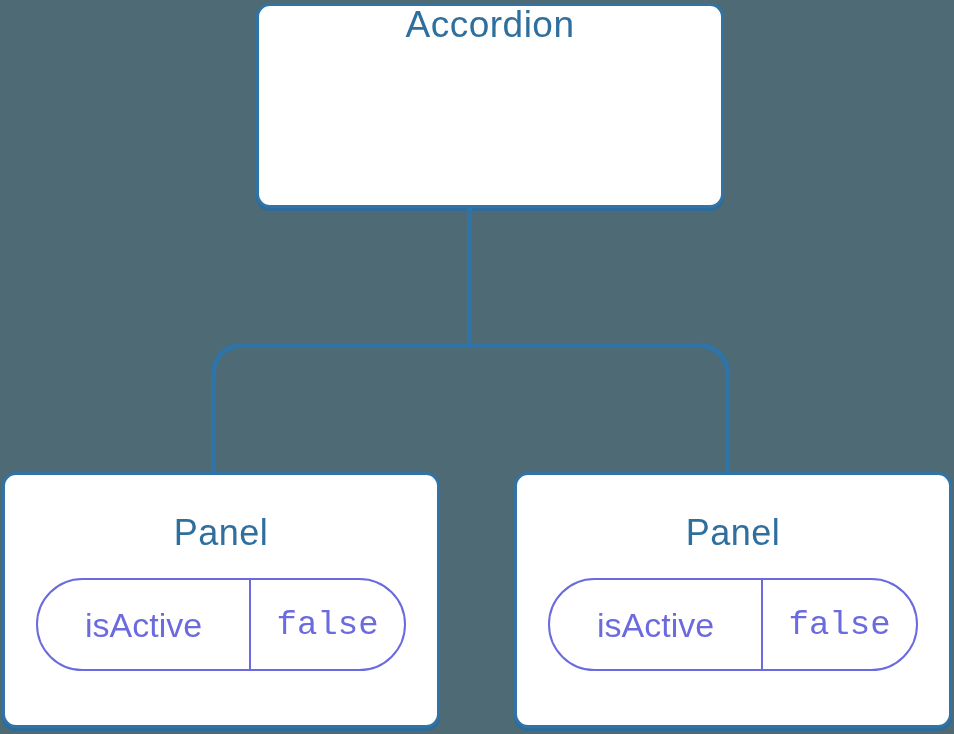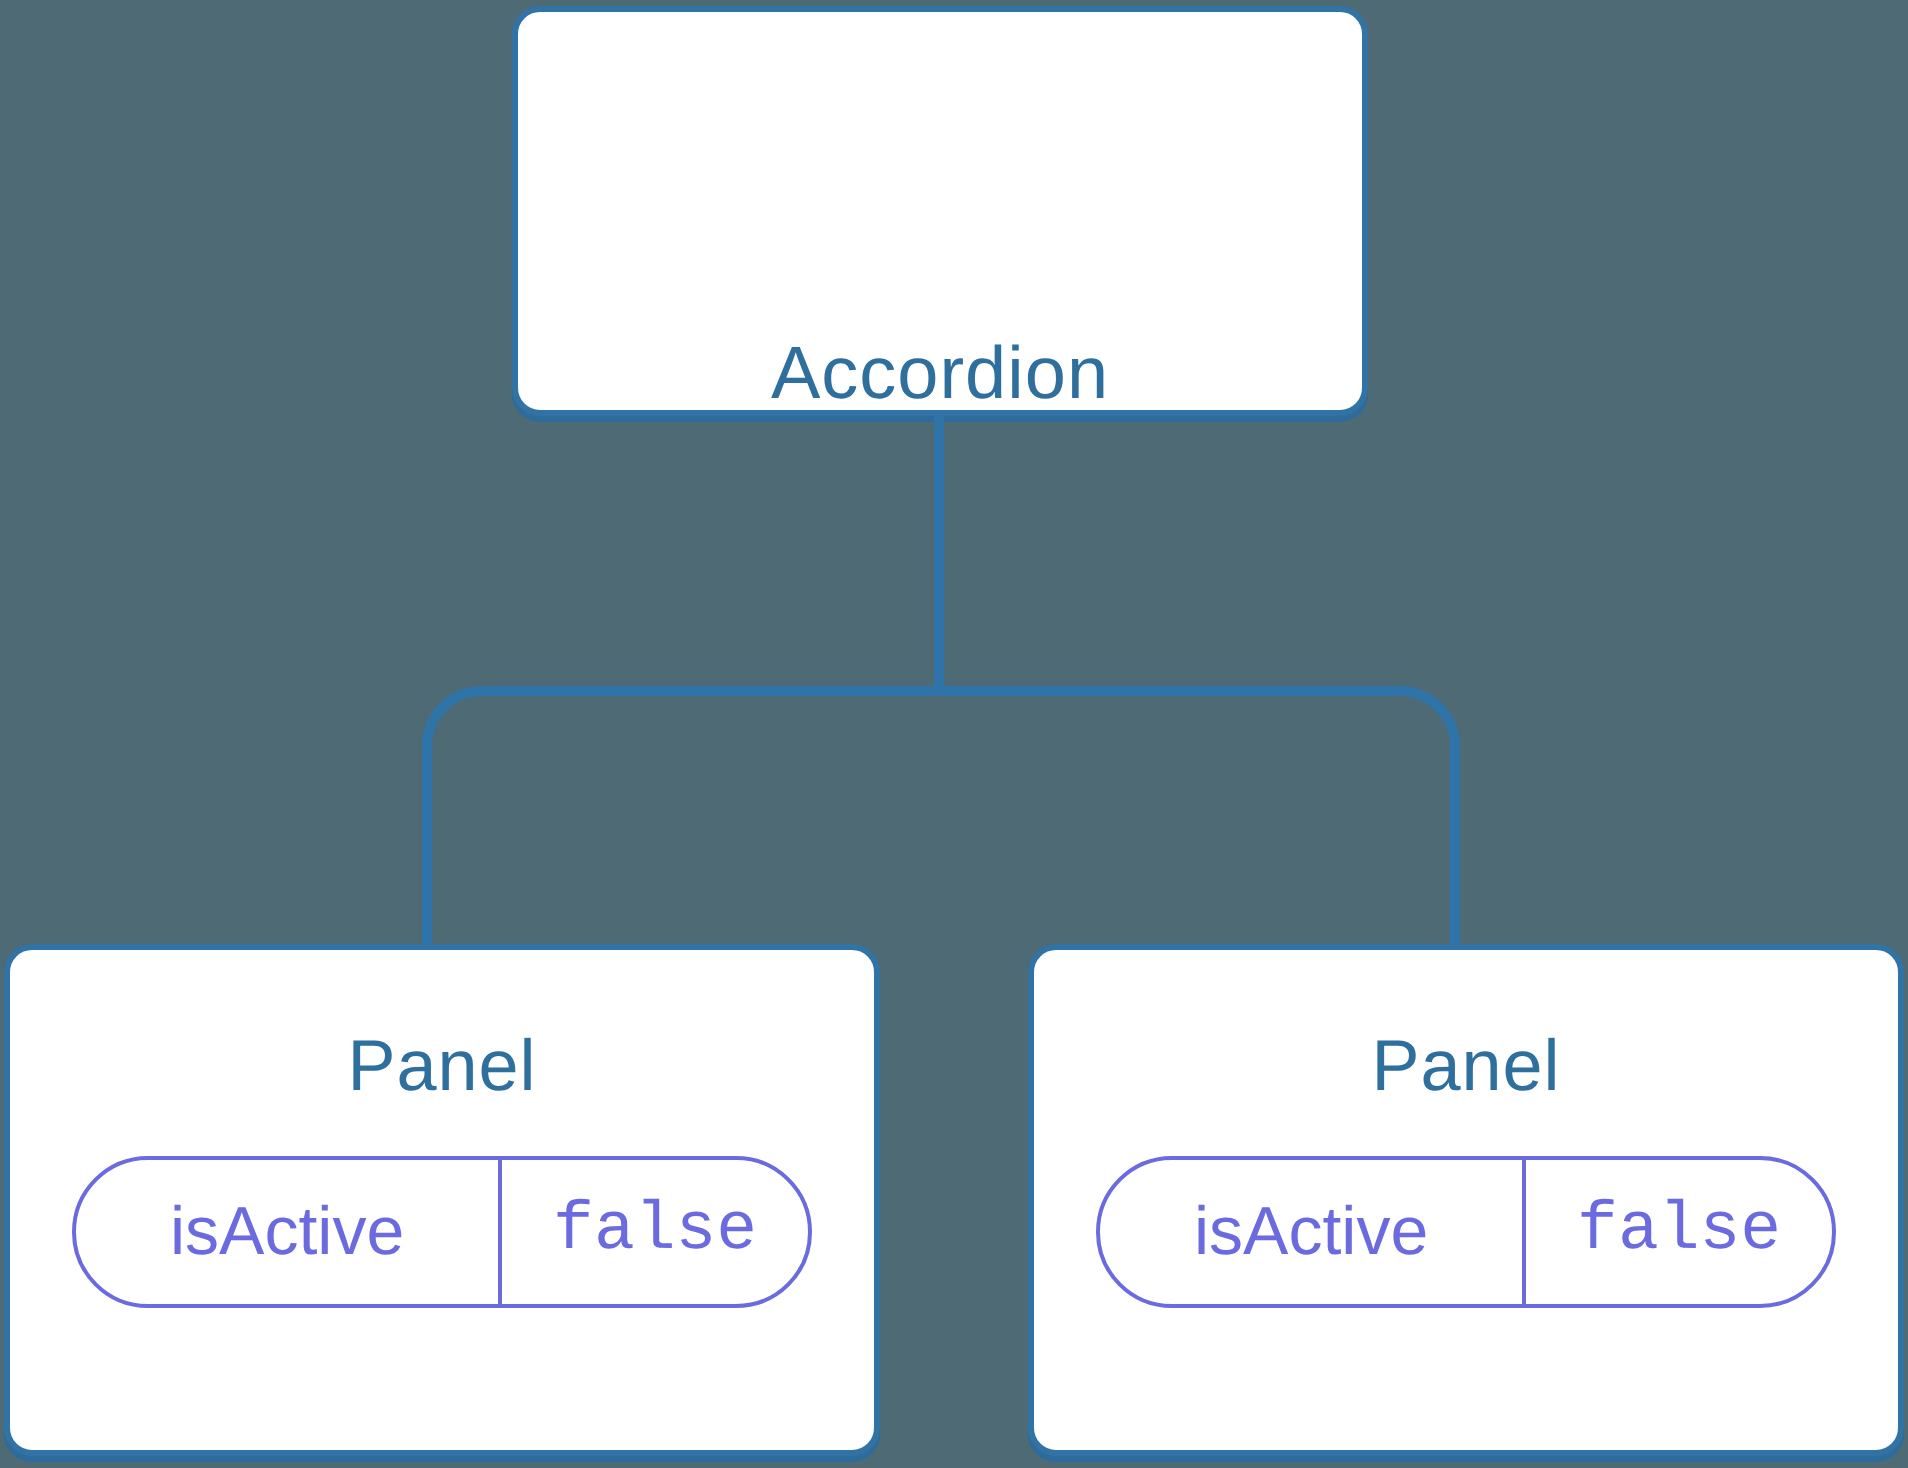--- a/index.html
+++ b/index.html
@@ -21,24 +21,24 @@
     position: absolute;
     background: #ffffff;
     border: 3px solid #3173a4;
     border-radius: 14px;
     box-shadow: 0 3px 0 0 #2c6b9b;
     box-sizing: border-box;
   }
   .node-root {
     left: 256px;
     top: 3px;
-    width: 428px;
+    width: 468px;
     height: 205px;
     display: flex;
-    align-items: flex-end;
+    align-items: flex-start;
     justify-content: center;
   }
   .node-panel {
     top: 472px;
     width: 438px;
     height: 256px;
     display: flex;
     flex-direction: column;
     align-items: center;
     padding-top: 40px;
@@ -79,21 +79,21 @@
     box-sizing: border-box;
     border: 5px solid #2e74a8;
     border-bottom: none;
     border-radius: 30px 30px 0 0;
   }
 
   
   .pill {
     margin-top: 27px;
     width: 370px;
-    height: 76px;
+    height: 93px;
     box-sizing: border-box;
     border: 2.5px solid #6b6bdf;
     border-radius: 50px;
     display: flex;
     overflow: hidden;
     background: #ffffff;
   }
   .pill-cell {
     display: flex;
     align-items: center;

